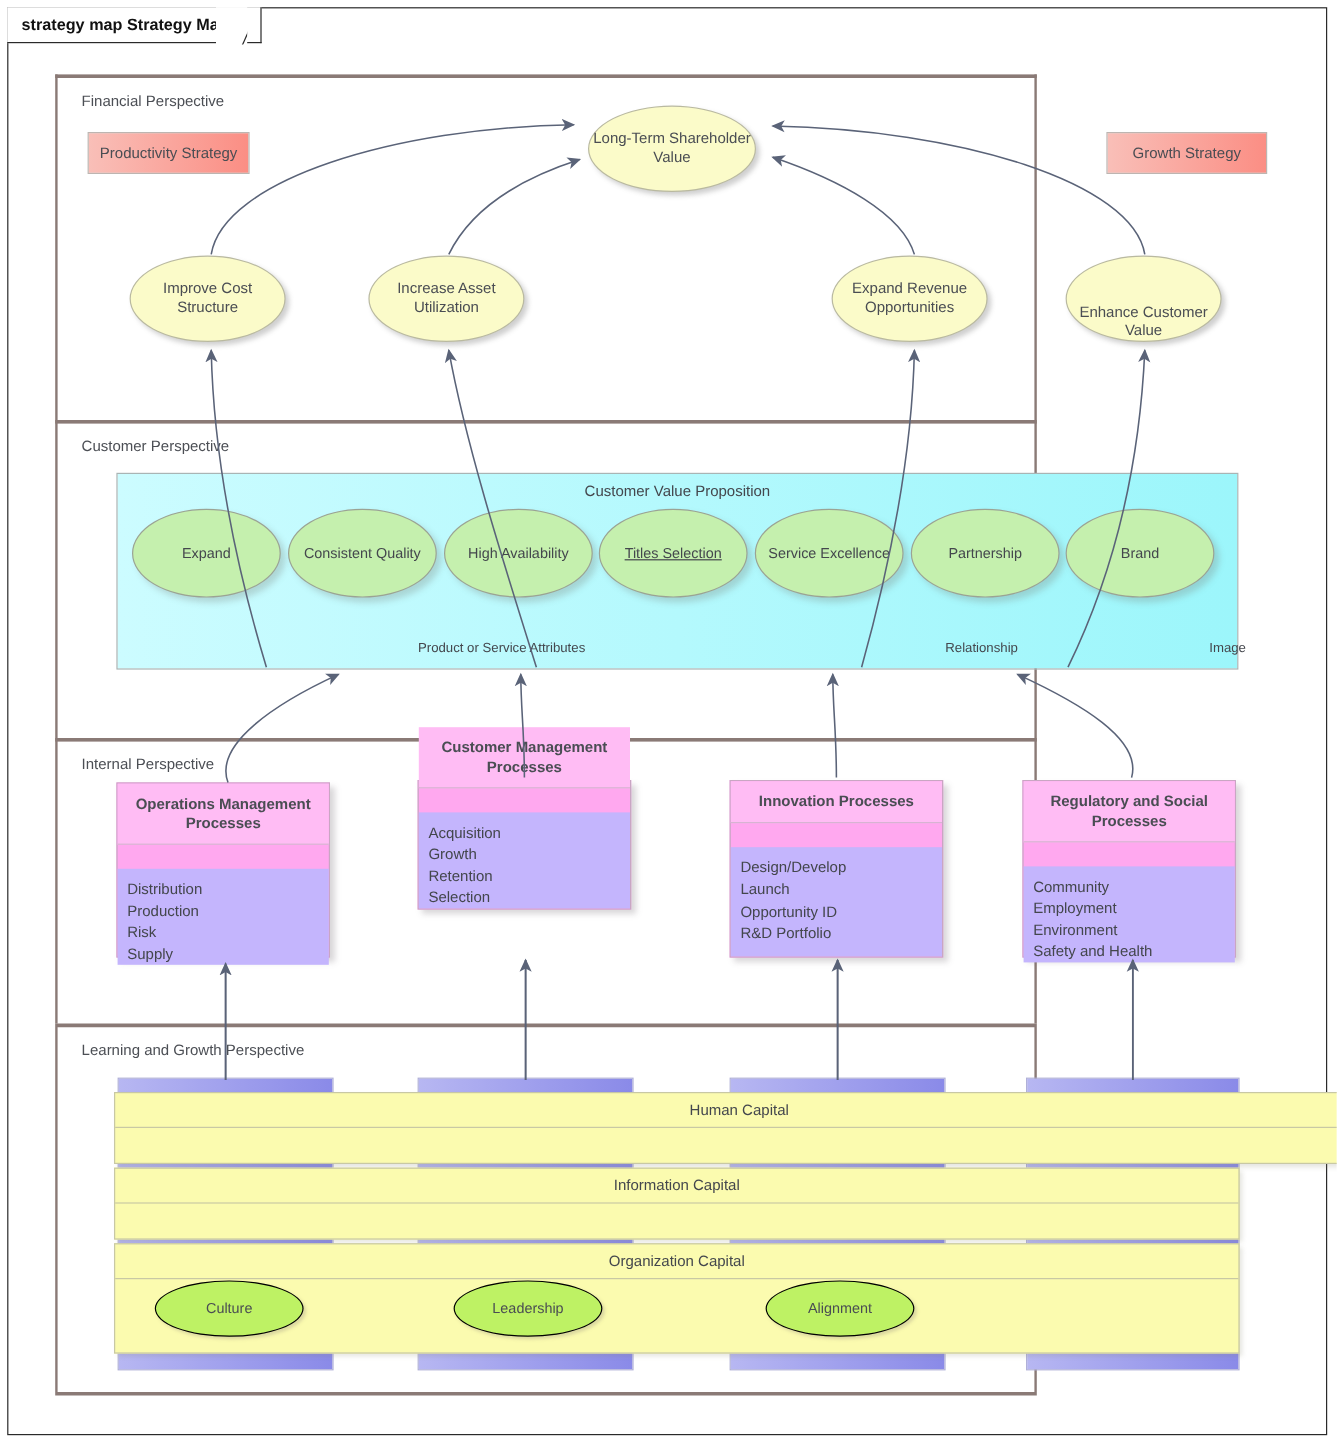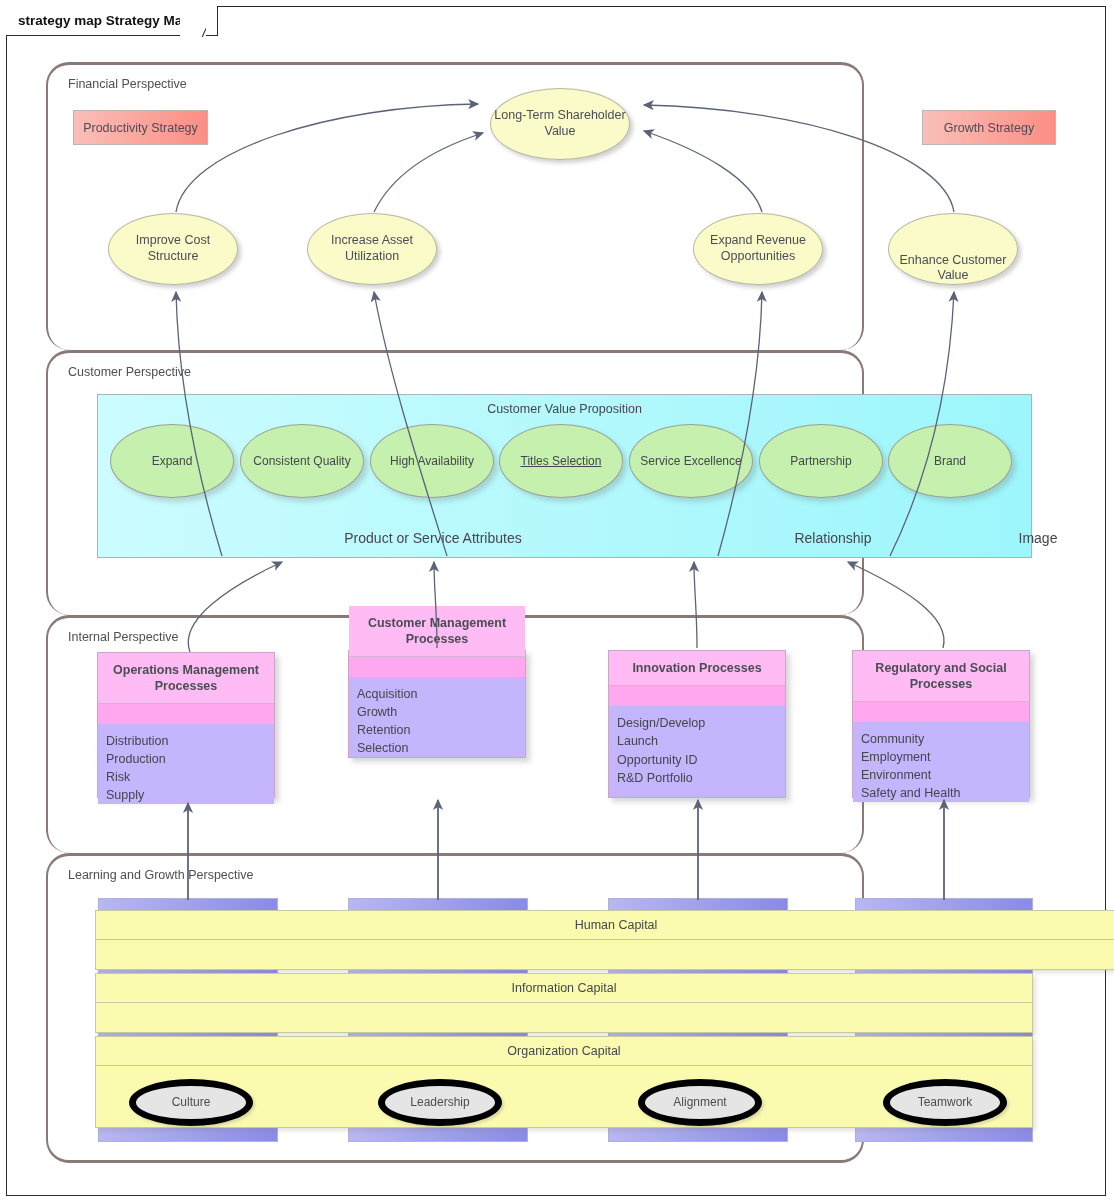--- a/index.html
+++ b/index.html
@@ -11,45 +11,45 @@
   #title-tab{position:absolute;left:6px;top:6px;height:30px;box-sizing:border-box;
              border:1px solid #2a2a2a;border-left:none;border-top:none;background:#fff;
              padding:0 26px 0 12px;display:flex;align-items:center;z-index:12;}
   #title-tab-text{font-size:13.5px;font-weight:bold;color:#111;white-space:nowrap;}
   #title-tab-slant{position:absolute;left:180px;top:6px;width:26px;height:31px;overflow:hidden;z-index:13;background:#fff;}
   #title-tab-slant:after{content:"";position:absolute;left:-14px;top:-6px;width:30px;height:50px;
      border-right:1px solid #2a2a2a;transform:rotate(24deg);transform-origin:bottom right;}
 
   
   .band{position:absolute;left:46px;width:818px;box-sizing:border-box;
-        border-left:2px solid #8a7a76;border-right:2px solid #8a7a76;border-radius:23px;}
+        border-left:2px solid #8a7a76;border-right:2px solid #8a7a76;}
   .band.topline{border-top:3px solid #8a7a76;}
   .band.botline{border-bottom:3px solid #8a7a76;}
   .band-label{position:absolute;left:20px;top:12px;font-size:12.5px;color:#4c4f55;white-space:nowrap;}
 
   
   .ell{position:absolute;border-radius:50%;display:flex;align-items:center;justify-content:center;
        text-align:center;box-sizing:border-box;line-height:1.25;}
   .ell-yellow{background:#fbfbc9;border:1px solid #b9b9a0;color:#4a4d53;font-size:12.5px;
        box-shadow:3px 3px 4px rgba(110,110,110,.33);}
   .ell-green{background:#c5f0ae;border:1px solid #9ba394;color:#44474d;font-size:12px;
        box-shadow:4px 4px 5px rgba(120,130,120,.30);}
-  .ell-pink{background:#e5e5e5;border:7px solid #000000;color:#4a4d53;font-size:12px;
-       box-shadow:2px 2px 3px rgba(130,120,120,.28);margin-top:12px;}
+  .ell-pink{background:#bef264;border:1px solid #000000;color:#4a4d53;font-size:12px;
+       box-shadow:2px 2px 3px rgba(130,120,120,.28);}
 
   
   .badge{position:absolute;display:flex;align-items:center;justify-content:center;
      background:linear-gradient(to right,#f9bfb8,#fb8e84);border:1px solid #bdb5b1;
      color:#4a4d53;font-size:12.5px;box-sizing:border-box;}
 
   
   #cvp{position:absolute;background:linear-gradient(to right,#ccfcff,#9cf6fb);
        border:1px solid #a9b4b4;box-sizing:border-box;}
   #cvp-title{position:absolute;width:100%;top:7px;text-align:center;font-size:12.5px;color:#44474d;}
-  .cvp-group{position:absolute;bottom:11px;font-size:14px;color:#44474d;text-align:center;padding-left:15px;}
+  .cvp-group{position:absolute;bottom:11px;font-size:11px;color:#44474d;text-align:center;}
 
   
   .pbox{position:absolute;box-sizing:border-box;border:1px solid #c9a6c3;
         background:#ffa8ef;box-shadow:4px 4px 5px rgba(120,110,120,.28);display:flex;flex-direction:column;gap:20px;}
   .pbox-hd{background:#ffbcf4;border-bottom:1px solid #d7b3d2;color:#4a4d53;font-size:12.5px;
         font-weight:bold;text-align:center;padding:9px 6px 8px;line-height:1.3;}
   .pbox-bd{flex:1;background:#c4b5fd;padding:8px 0 0 8px;}
   .pbox-bd div{font-size:12.5px;color:#43464c;line-height:1.45;}
 
   
@@ -207,23 +207,20 @@
 
   <div class="ell ell-pink" style="left:129px;top:1067px;width:124px;height:47px;">
     <span>Culture</span>
   </div>
   <div class="ell ell-pink" style="left:378px;top:1067px;width:124px;height:47px;align-items:center;">
     <span>Leadership</span>
   </div>
   <div class="ell ell-pink" style="left:638px;top:1067px;width:124px;height:47px;">
     <span>Alignment</span>
   </div>
-  <div class="ell ell-pink" style="left:883px;top:1067px;width:124px;height:47px;">
-    <span>Teamwork</span>
-  </div>
 
   <svg class="layer" id="arrow-layer">
     <defs>
       <marker id="ah" markerWidth="9" markerHeight="9" refX="7.6" refY="4.5" orient="auto" markerUnits="strokeWidth">
         <path d="M0,0.6 L8.6,4.5 L0,8.4 L2.2,4.5 Z" fill="#5a6378"></path>
       </marker>
     </defs>
     <g stroke="#5a6378" stroke-width="1.3" fill="none" marker-end="url(#ah)">
 
       <path d="M176,212 C186,150 330,106 478,104"></path>

